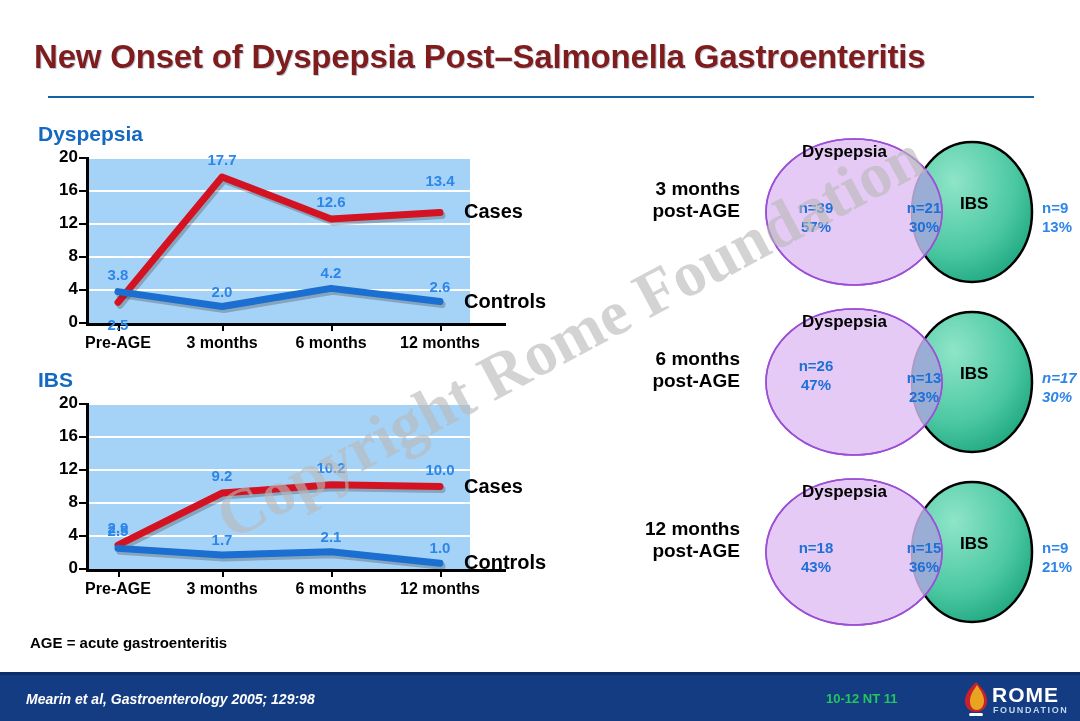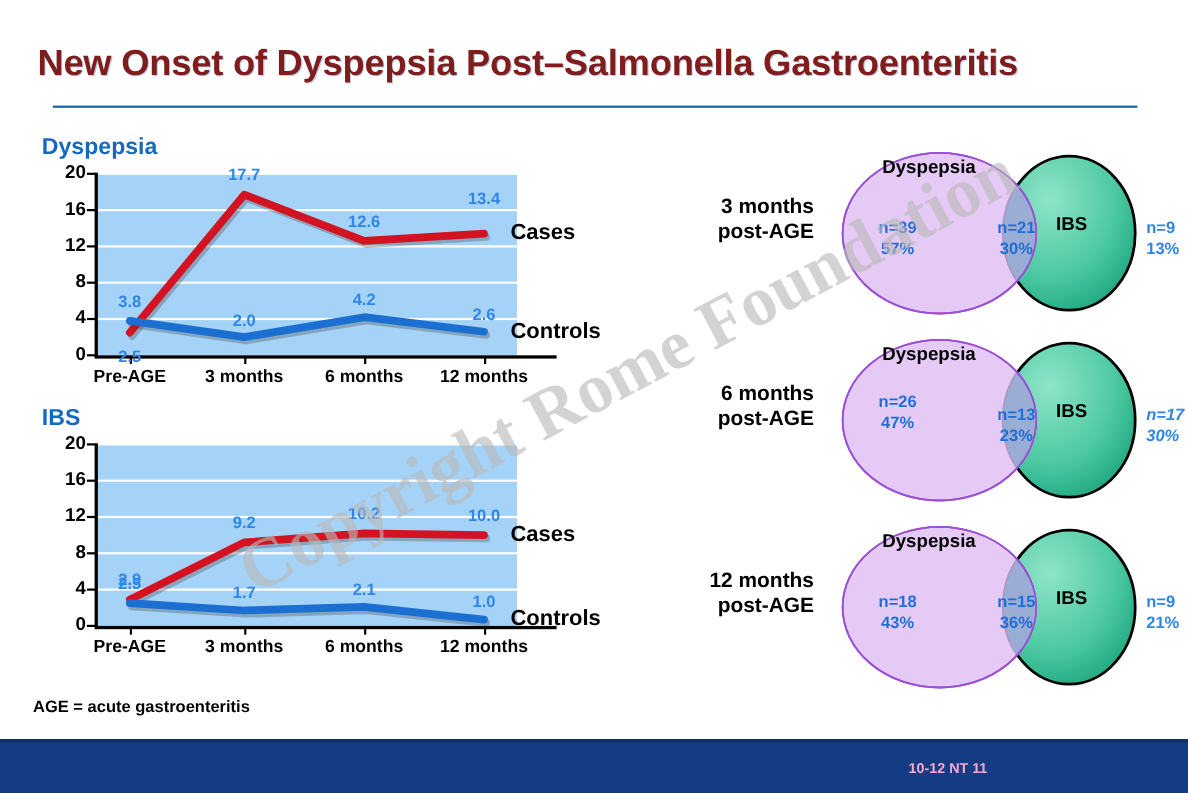--- a/index.html
+++ b/index.html
@@ -228,21 +228,21 @@
     font-weight: bold;
     font-style: italic;
     color: #FFFFFF;
   }
   .footer-code {
     position: absolute;
     left: 826px;
     top: 16px;
     font-size: 13px;
     font-weight: bold;
-    color: #f9a8d4;
+    color: #22c55e;
     white-space: nowrap;
   }
   .footer-logo {
     position: absolute;
     left: 962px;
     top: 6px;
     width: 112px;
     height: 38px;
   }
   .logo-text-main {
@@ -452,14 +452,24 @@
     <div class="venn-val" style="left: 204px; top: 62px;">n=18<br>43%</div>
     <div class="venn-val" style="left: 312px; top: 62px;">n=15<br>36%</div>
     <div class="venn-outside" style="left: 430px; top: 62px;">n=9<br>21%</div>
   </div>
 
 <div class="footnote">AGE = acute gastroenteritis</div>
 
 <div class="watermark">Copyright Rome Foundation</div>
 
 <div class="footer-bar">
+  <div class="footer-citation">Mearin et al, Gastroenterology 2005; 129:98</div>
   <div class="footer-code">10-12   NT 11</div>
+  <div class="footer-logo">
+    <svg width="28" height="36" viewBox="0 0 28 36">
+      <path d="M14 1 C7 8, 3 13, 3 20 C3 27, 8 31, 14 31 C20 31, 25 27, 25 20 C25 13, 21 8, 14 1 Z" fill="#C8202C"></path>
+      <path d="M15 4 C11 10, 8 14, 8 20 C8 26, 11 29, 15 29 C19 29, 22 25, 22 20 C22 14, 19 10, 15 4 Z" fill="#E8A321"></path>
+      <rect x="7" y="32" width="14" height="3" rx="1.5" fill="#ffffff"></rect>
+    </svg>
+    <div class="logo-text-main">ROME</div>
+    <div class="logo-text-sub">FOUNDATION</div>
+  </div>
 </div>
 
 </body></html>

